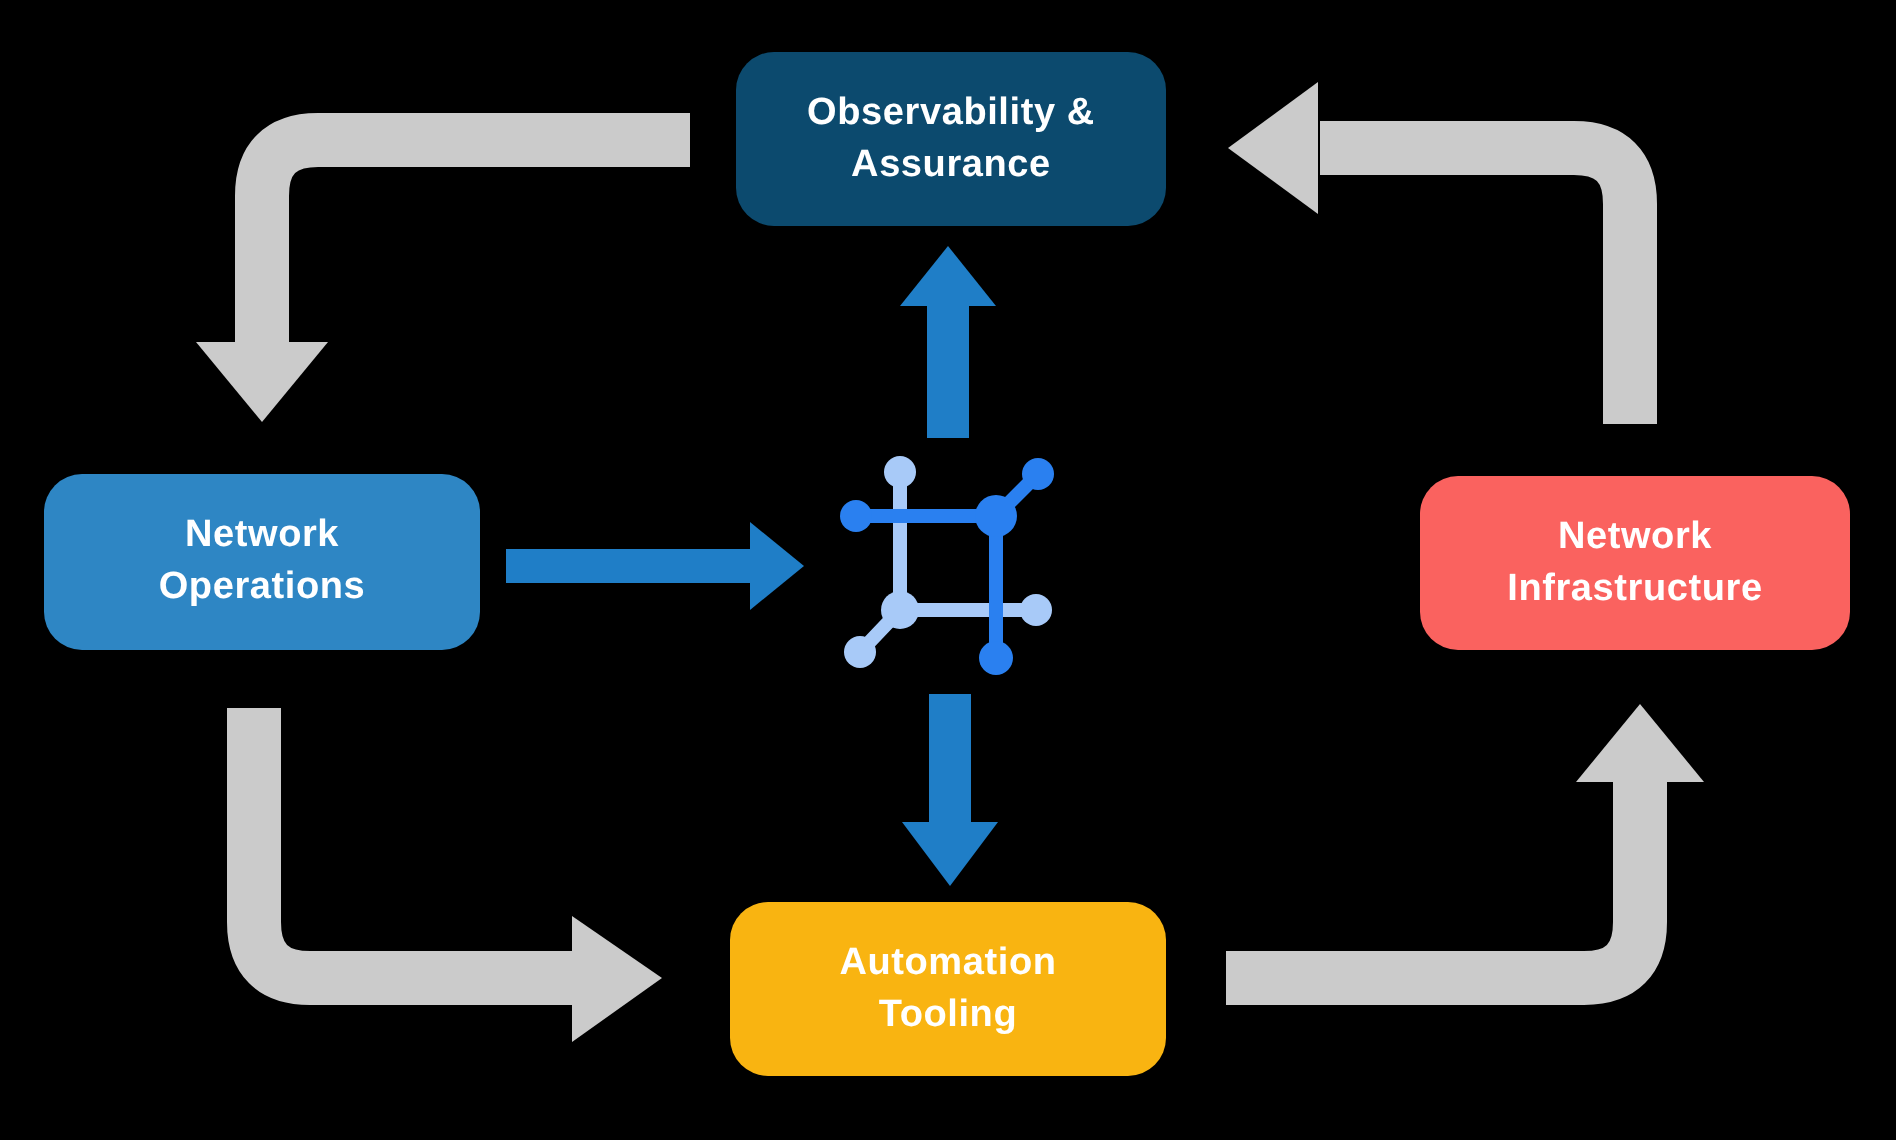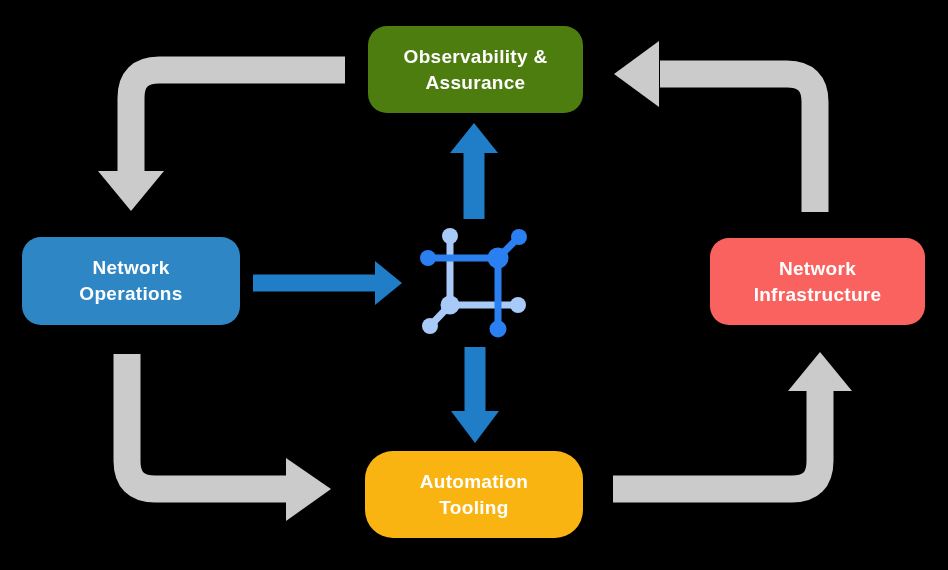--- a/index.html
+++ b/index.html
@@ -32,21 +32,21 @@
     color: #ffffff;
     font-size: 19px;
     font-weight: 600;
     line-height: 26px;
     letter-spacing: 0.3px;
     white-space: pre-line;
   }
   .node-observability        { left: 368px; top: 26px;  width: 215px; height: 87px; }
   .node-network-operations   { left: 22px;  top: 237px; width: 218px; height: 88px; }
   .node-network-infrastructure { left: 710px; top: 238px; width: 215px; height: 87px; }
-  .node-automation-tooling   { left: 365px; top: 451px; width: 218px; height: 87px; border-radius: 28px; }
+  .node-automation-tooling   { left: 365px; top: 451px; width: 218px; height: 87px; }
 </style>
 </head>
 <body>
 
 <div id="canvas">
 
   <svg id="arrow-layer" width="948" height="570" viewBox="0 0 948 570" xmlns="http://www.w3.org/2000/svg">
 
     <g>
       <path d="M345,70 H159 Q131,70 131,98 V172" fill="none" stroke-width="27" stroke="#CBCBCB"></path>
@@ -96,21 +96,21 @@
       <g>
         <path d="M428,258 H498 M498,258 V329 M498,258 L519,237" fill="none" stroke-width="7" stroke="#2A80F0"></path>
         <circle cx="428" cy="258" r="8" fill="#2A80F0"></circle>
         <circle cx="519" cy="237" r="8" fill="#2A80F0"></circle>
         <circle cx="498" cy="329" r="8.5" fill="#2A80F0"></circle>
         <circle cx="498" cy="258" r="10.5" fill="#2A80F0"></circle>
       </g>
     </g>
   </svg>
 
-  <div class="node node-observability" style="background-color: #4d7c0f; text-align: center;">Observability &amp;
+  <div class="node node-observability" style="background-color: #0c4a6e; text-align: center;">Observability &amp;
 Assurance</div>
 
   <div class="node node-network-operations" style="background-color: rgb(46, 134, 196);">Network
 Operations</div>
 
   <div class="node node-network-infrastructure" style="background-color: rgb(250, 98, 95);">Network
 Infrastructure</div>
 
   <div class="node node-automation-tooling" style="background-color: rgb(249, 180, 17);">Automation
 Tooling</div>

